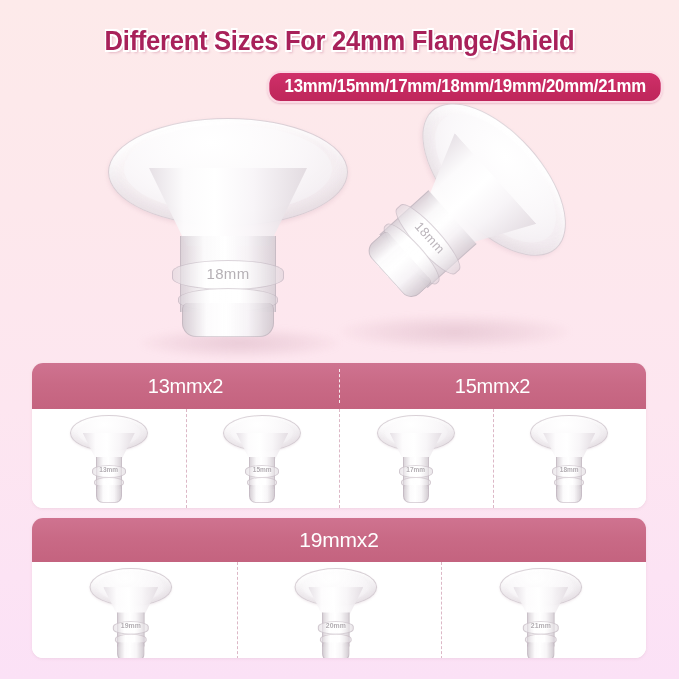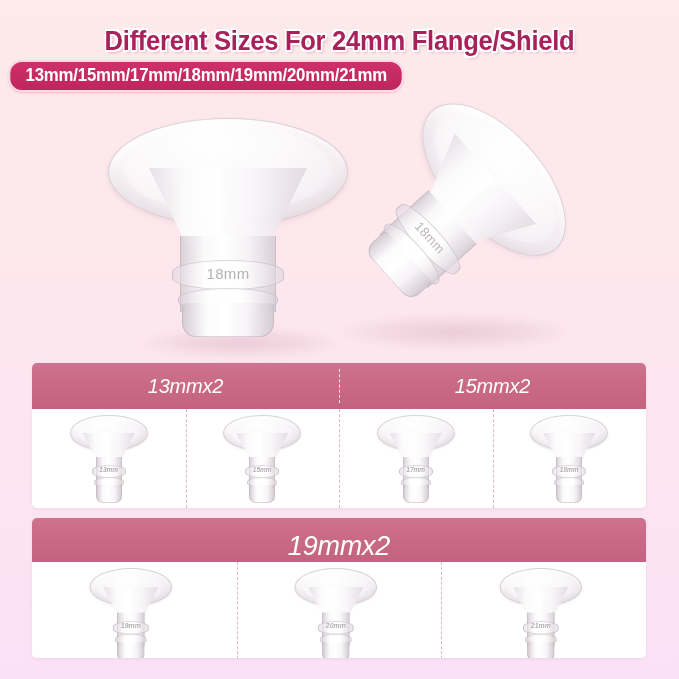--- a/index.html
+++ b/index.html
@@ -51,25 +51,25 @@
        1.6px  1.6px 0 #ffffff,
       -1.6px  0    0 #ffffff,
        1.6px  0    0 #ffffff,
        0   -1.6px 0 #ffffff,
        0    1.6px 0 #ffffff,
        2.5px 3px 2.5px rgba(200,120,150,0.45);
   }
 
   #subtitle-wrap {
     position: absolute;
-    top: 60px;
+    top: 71px;
     left: 0;
     width: 671px;
     display: flex;
-    justify-content: flex-start;
+    justify-content: flex-end;
   }
 
   #subtitle-pill {
     display: inline-block;
     padding: 3px 16px 4px 16px;
     background: linear-gradient(180deg, #d0306a 0%, #c52a60 55%, #bf265b 100%);
     border: 2.5px solid #fbd9e4;
     border-radius: 14px;
     color: #ffffff;
     font-size: 17.5px;
@@ -304,26 +304,25 @@
     letter-spacing: 0.3px;
     text-shadow: 0 1px 0 rgba(255,255,255,0.85);
   }
 
   
   .card {
     position: absolute;
     left: 32px;
     width: 614px;
     background: #ffffff;
-    border-radius: 5px;
+    border-radius: 11px;
     overflow: hidden;
     display: flex;
     flex-direction: column;
     box-shadow: 0 1px 3px rgba(180,130,150,0.16);
-    font-style: italic;
   }
   #card-row-1 { top: 363px; height: 145px; }
   #card-row-2 { top: 518px; height: 140px; }
 
   .card-head {
     display: flex;
     height: 46px;
     background: linear-gradient(180deg, #cf7390 0%, #c96a86 45%, #c4637f 100%);
     flex: 0 0 46px;
   }
@@ -333,21 +332,21 @@
     flex: 1 1 0;
     display: flex;
     align-items: center;
     justify-content: center;
     color: #ffffff;
     font-size: 20px;
     font-weight: 500;
     letter-spacing: -0.2px;
     position: relative;
   }
-  #card-row-2 .head-cell { font-size: 27px; align-items: flex-end; }
+  #card-row-2 .head-cell { font-size: 21px; }
 
   .head-cell + .head-cell::before {
     content: "";
     position: absolute;
     left: 0; top: 6px; bottom: 6px;
     width: 0;
     border-left: 1.5px dashed rgba(255,255,255,0.88);
   }
 
   .card-body {

